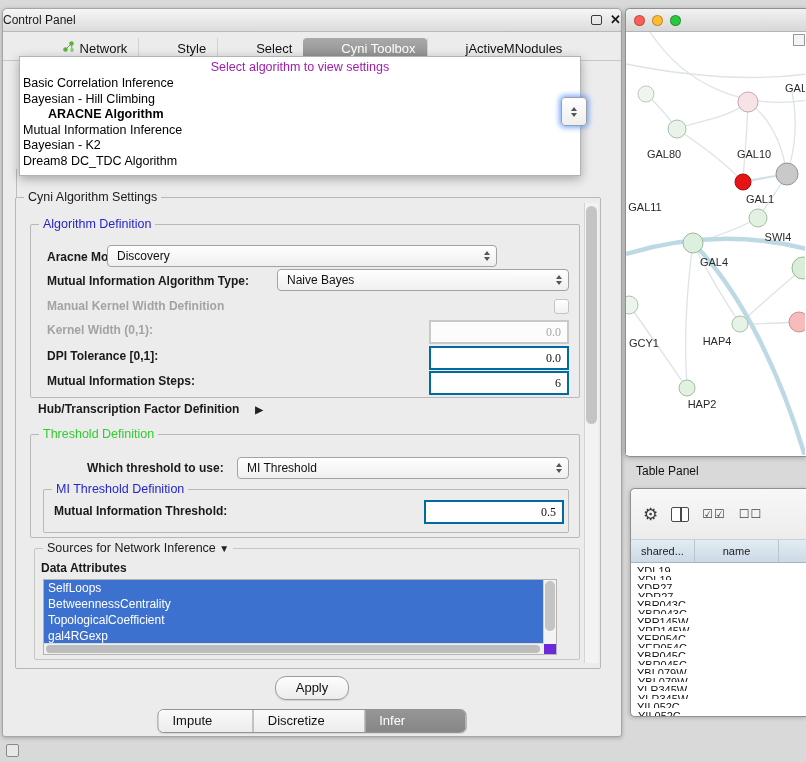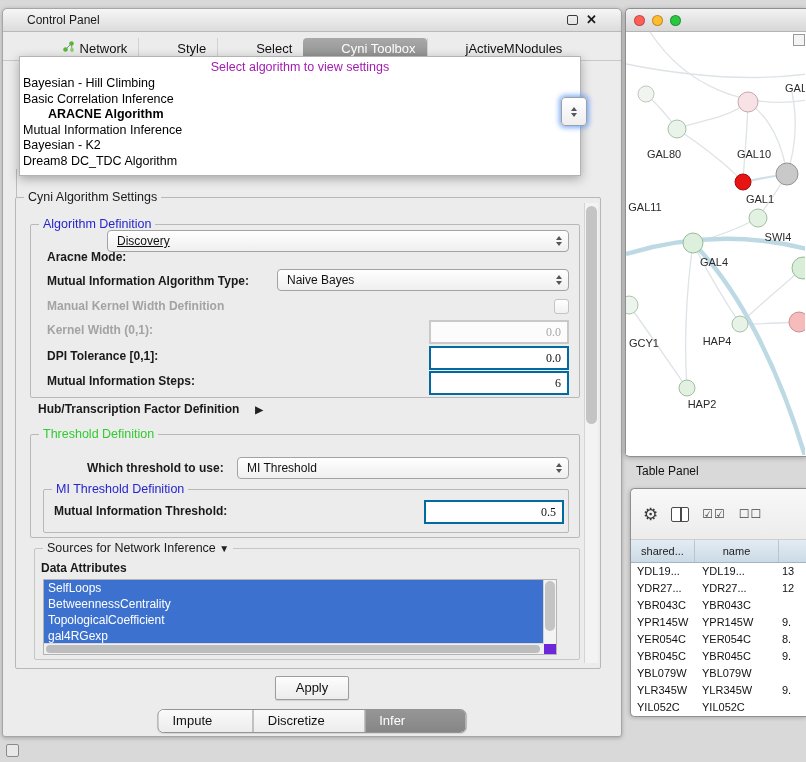--- a/index.html
+++ b/index.html
@@ -3,21 +3,21 @@
 <meta charset="utf-8">
 <style>
   html,body{margin:0;padding:0;}
   body{font-family:"Liberation Sans", sans-serif; background:#d9d9d9;}
   .stage{position:relative;width:806px;height:762px;overflow:hidden;background:#d9d9d9;}
 
   
   .cp{position:absolute;left:2px;top:8px;width:618px;height:727px;background:#ececec;
       border:1px solid #a6a6a6;border-radius:5px 5px 3px 3px;box-shadow:0 1px 4px rgba(0,0,0,.25);}
   .cp-titlebar{height:22px;background:linear-gradient(#f6f6f6,#dcdcdc);border-bottom:1px solid #b9b9b9;
-      border-radius:5px 5px 0 0;display:flex;align-items:center;padding:0 24px;font-size:12px;color:#1a1a1a;}
+      border-radius:5px 5px 0 0;display:flex;align-items:center;padding:0 0;font-size:12px;color:#1a1a1a;}
   .cp-controls{margin-left:auto;display:flex;align-items:center;gap:8px;}
   .float-icon{width:9px;height:8px;border:1.5px solid #3a3a3a;border-radius:2px;display:inline-block;}
   .close-icon{font-size:13px;font-weight:bold;color:#1a1a1a;line-height:12px;cursor:default;}
 
   .cp-tabs{position:absolute;top:28px;left:0;right:0;height:23px;display:flex;justify-content:center;
       align-items:flex-end;font-size:13px;border-bottom:1px solid #c8c8c8;}
   .cp-tab{height:22px;line-height:22px;padding:0 11px;display:flex;align-items:center;gap:5px;color:#111;}
   .cp-tab + .cp-tab{border-left:1px solid #d2d2d2;padding-left:38px;}
   .cp-tab.selected{background:linear-gradient(#a9a9a9,#8f8f8f);color:#fff;border-radius:4px 4px 0 0;border-left:none;}
 
@@ -65,21 +65,21 @@
   .vscroll .thumb{position:absolute;left:1px;right:1px;background:#c4c4c4;border-radius:6px;}
   .hscroll{position:absolute;background:#f0f0f0;border-top:1px solid #d8d8d8;}
   .hscroll .thumb{position:absolute;top:1px;bottom:1px;background:#bdbdbd;border-radius:5px;}
 
   
   .attr-list{position:absolute;background:#6d28d9;border:1px solid #b3b3b3;box-sizing:border-box;overflow:hidden;}
   .attr-item{height:16px;line-height:16px;font-size:12px;padding-left:4px;background:#3c71d0;color:#fff;
       width:calc(100% - 12px);box-sizing:border-box;white-space:nowrap;}
 
   .apply-btn{position:absolute;left:50%;transform:translateX(-50%);top:667px;width:72px;height:22px;
-      background:linear-gradient(#fdfdfd,#ececec);border:1px solid #9c9c9c;border-radius:2px;
+      background:linear-gradient(#fdfdfd,#ececec);border:1px solid #9c9c9c;border-radius:11px;
       font-size:13px;text-align:center;line-height:21px;color:#111;box-shadow:0 1px 1px rgba(0,0,0,.12);}
 
   .seg-tabs{position:absolute;left:50%;transform:translateX(-50%);top:700px;height:22px;display:flex;
       border:1px solid #949494;border-radius:6px;overflow:hidden;font-size:13px;box-shadow:0 1px 1px rgba(0,0,0,.1);}
   .seg{padding:0 14px;line-height:22px;background:linear-gradient(#fafafa,#ececec);color:#111;}
   .seg + .seg{border-left:1px solid #949494;}
   .seg.selected{background:linear-gradient(#969696,#868686);color:#fff;}
 
   
   .nw{position:absolute;left:625px;top:8px;width:181px;height:447px;background:#fff;
@@ -103,21 +103,21 @@
   .tw-toolbar{height:50px;display:flex;align-items:center;gap:13px;padding:0 12px;
       background:linear-gradient(#f8f8f8,#ececec);border-bottom:1px solid #cfcfcf;border-radius:5px 0 0 0;}
   .ticon{font-size:17px;color:#3a3a3a;line-height:1;}
   .ticon.small{font-size:12px;color:#444;letter-spacing:1px;}
   .col-icon{position:relative;width:16px;height:13px;border:1.5px solid #4a4a4a;border-radius:2px;background:#fff;display:inline-block;}
   .col-icon i{position:absolute;left:50%;top:0;bottom:0;width:1.5px;background:#4a4a4a;}
   .tw-header{display:flex;height:22px;background:linear-gradient(#e3ecf3,#ccdae6);border-bottom:1px solid #a3b4c2;font-size:11px;color:#222;}
   .th{line-height:22px;text-align:center;border-right:1px solid #b7c6d2;box-sizing:border-box;white-space:nowrap;overflow:hidden;}
   .th.c1{width:64px;} .th.c2{width:84px;} .th.c3{flex:1;border-right:none;}
   .tw-body{font-size:11px;color:#111;}
-  .tr{display:flex;height:17px;line-height:17px;}
+  .tr{display:flex;height:17px;line-height:17px;flex-direction:column;}
   .td{white-space:nowrap;overflow:hidden;box-sizing:border-box;}
   .td.c1{width:64px;padding-left:6px;} .td.c2{width:84px;padding-left:7px;} .td.c3{flex:1;padding-left:3px;}
 
   .mini-icon{position:absolute;left:6px;top:744px;width:11px;height:11px;border:1.5px solid #8a8a8a;border-radius:2px;background:#e8e8e8;}
 </style>
 </head>
 <body>
 
 <div class="stage">
 
@@ -162,21 +162,21 @@
       <span class="gtitle">Cyni Algorithm Settings</span>
 
       <div class="vscroll" style="right:2px;top:5px;bottom:5px;width:13px;">
         <div class="thumb" style="top:3px;height:218px;"></div>
       </div>
 
       <div class="group" style="left:14px;top:26px;width:548px;height:172px;">
         <span class="gtitle blue">Algorithm Definition</span>
 
         <span class="lbl" style="left:16px;top:25px;">Aracne Mode:</span>
-        <div class="combo" style="left:76px;top:5px;width:462px;text-decoration:underline;">
+        <div class="combo" style="left:76px;top:20px;width:390px;">
           <span>Discovery</span>
           <span class="arrows">
               <span class="tri-up"></span>
               <span class="tri-down"></span>
             </span>
         </div>
 
         <span class="lbl" style="left:16px;top:49px;">Mutual Information Algorithm Type:</span>
         <div class="combo" style="left:246px;top:44px;width:292px;">
           <span>Naive Bayes</span>
@@ -248,22 +248,22 @@
     <div class="apply-btn">Apply</div>
 
     <div class="seg-tabs">
       <div class="seg">Impute Data</div>
       <div class="seg">Discretize Data</div>
       <div class="seg selected">Infer Network</div>
     </div>
 
     <div class="popup">
       <div class="popup-header">Select algorithm to view settings</div>
+      <div class="popup-item">Basic Correlation Inference</div>
       <div class="popup-item">Bayesian - Hill Climbing</div>
-      <div class="popup-item">Basic Correlation Inference</div>
       <div class="popup-item bold">ARACNE Algorithm</div>
       <div class="popup-item">Mutual Information Inference</div>
       <div class="popup-item">Bayesian - K2</div>
       <div class="popup-item">Dream8 DC_TDC Algorithm</div>
     </div>
     <div class="focus-combo">
       <span class="tri-up"></span>
         <span class="tri-down"></span>
     </div>
   </div>

